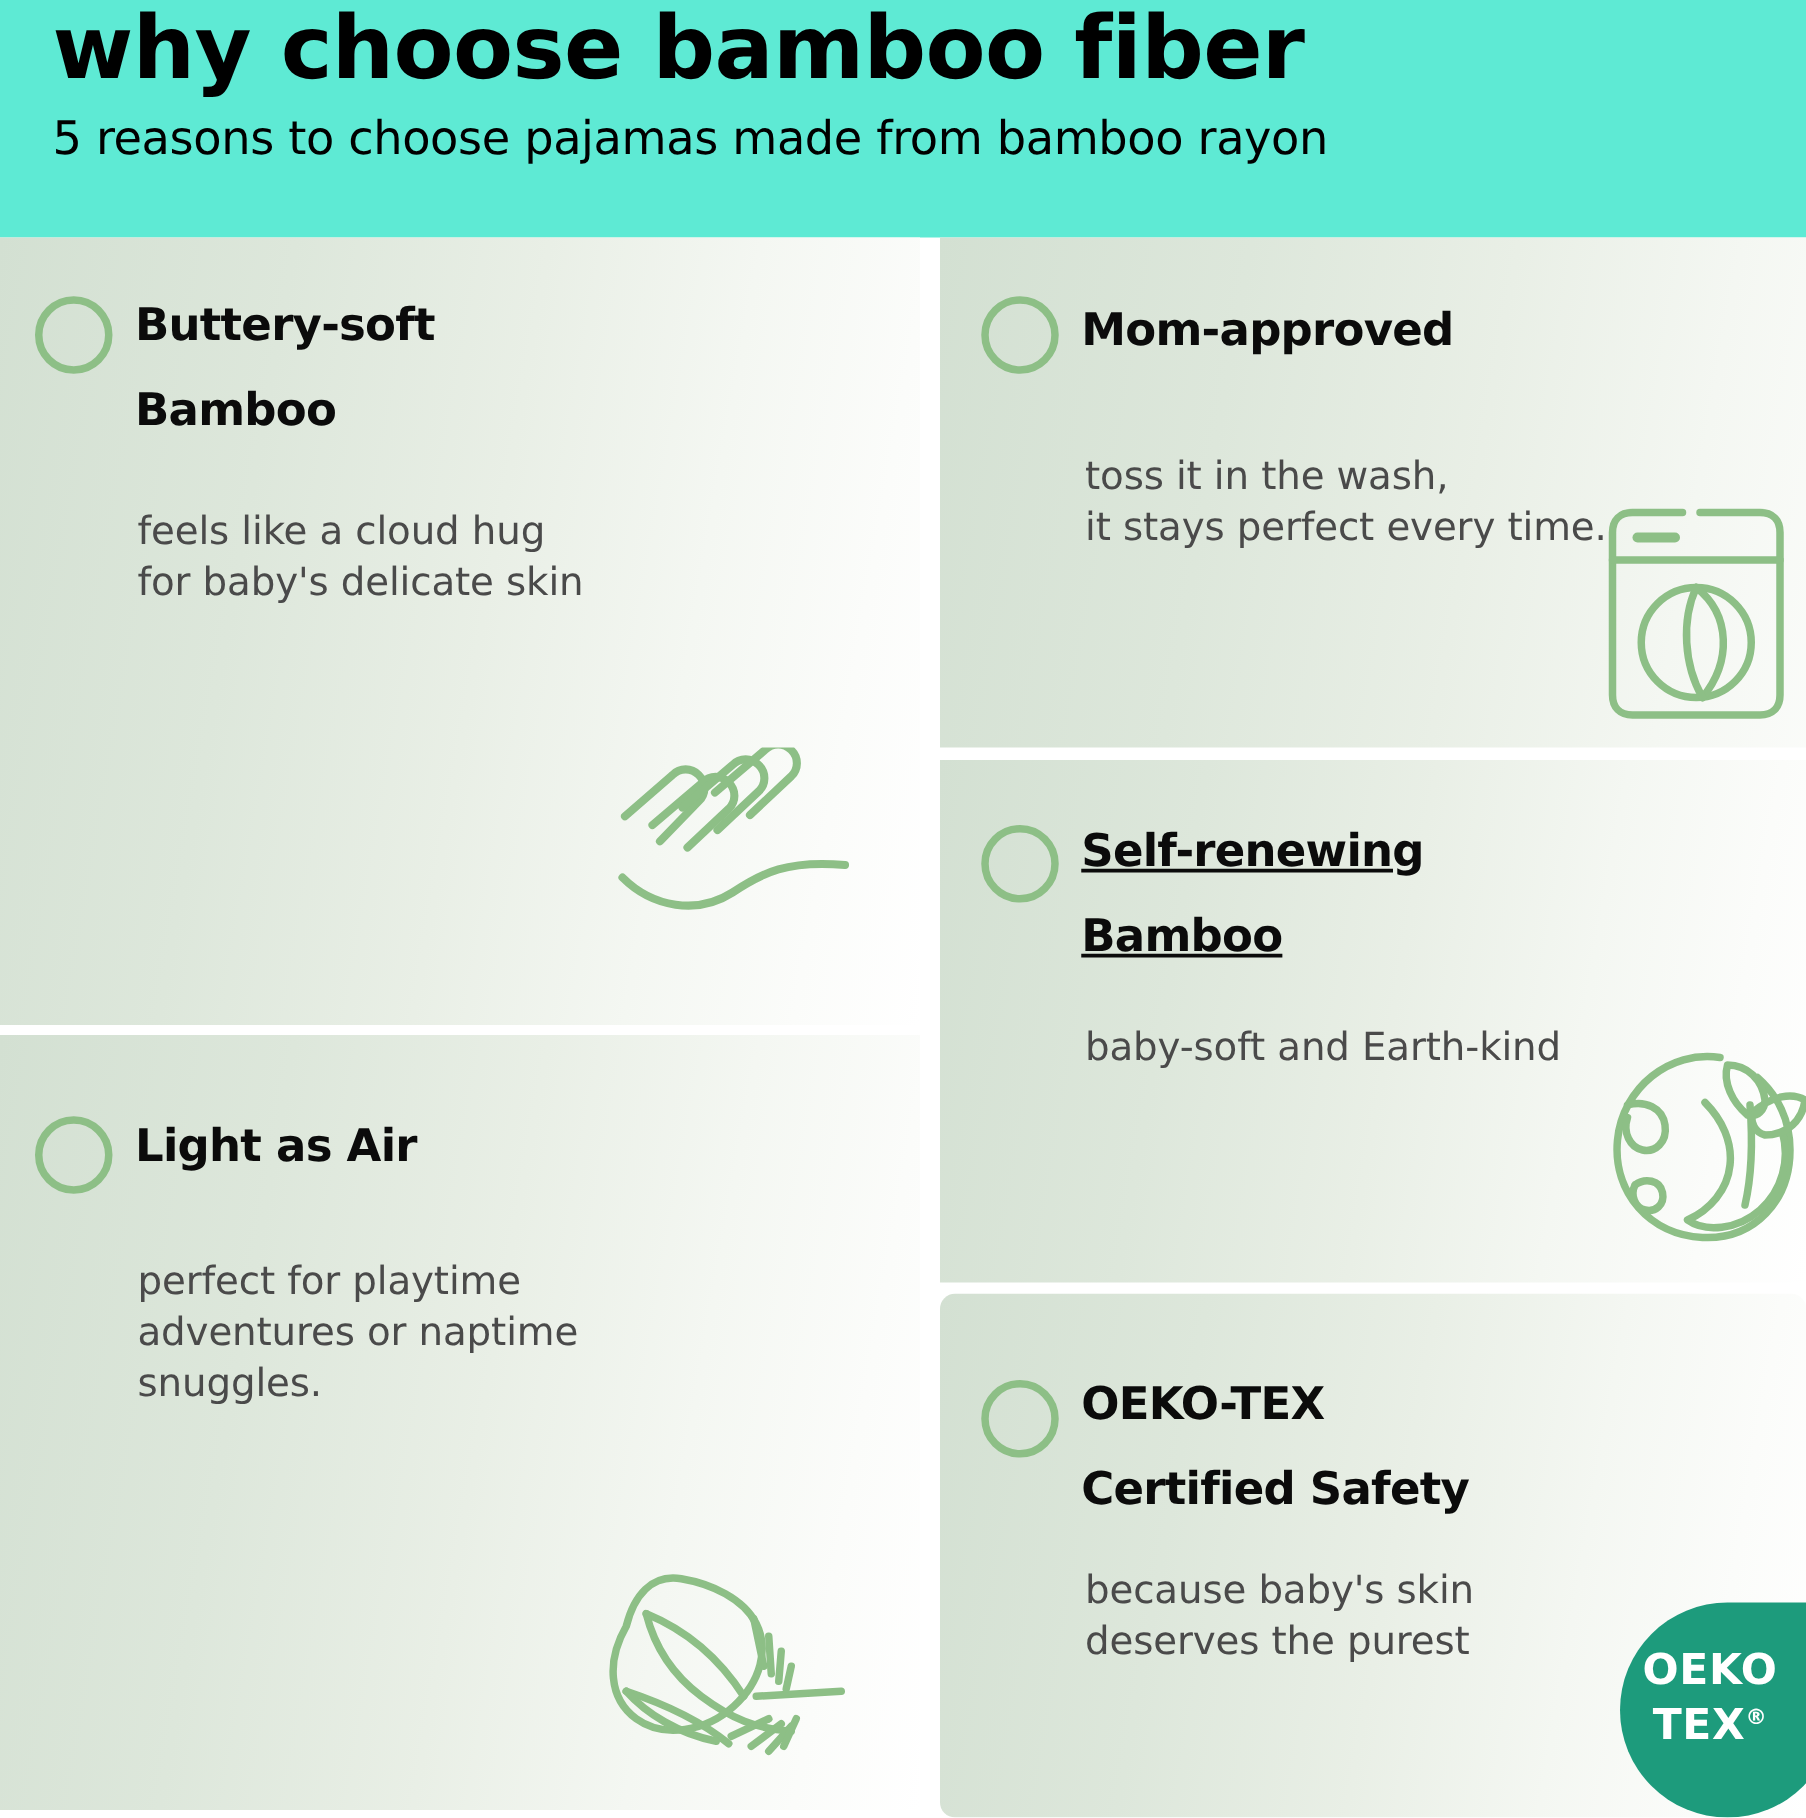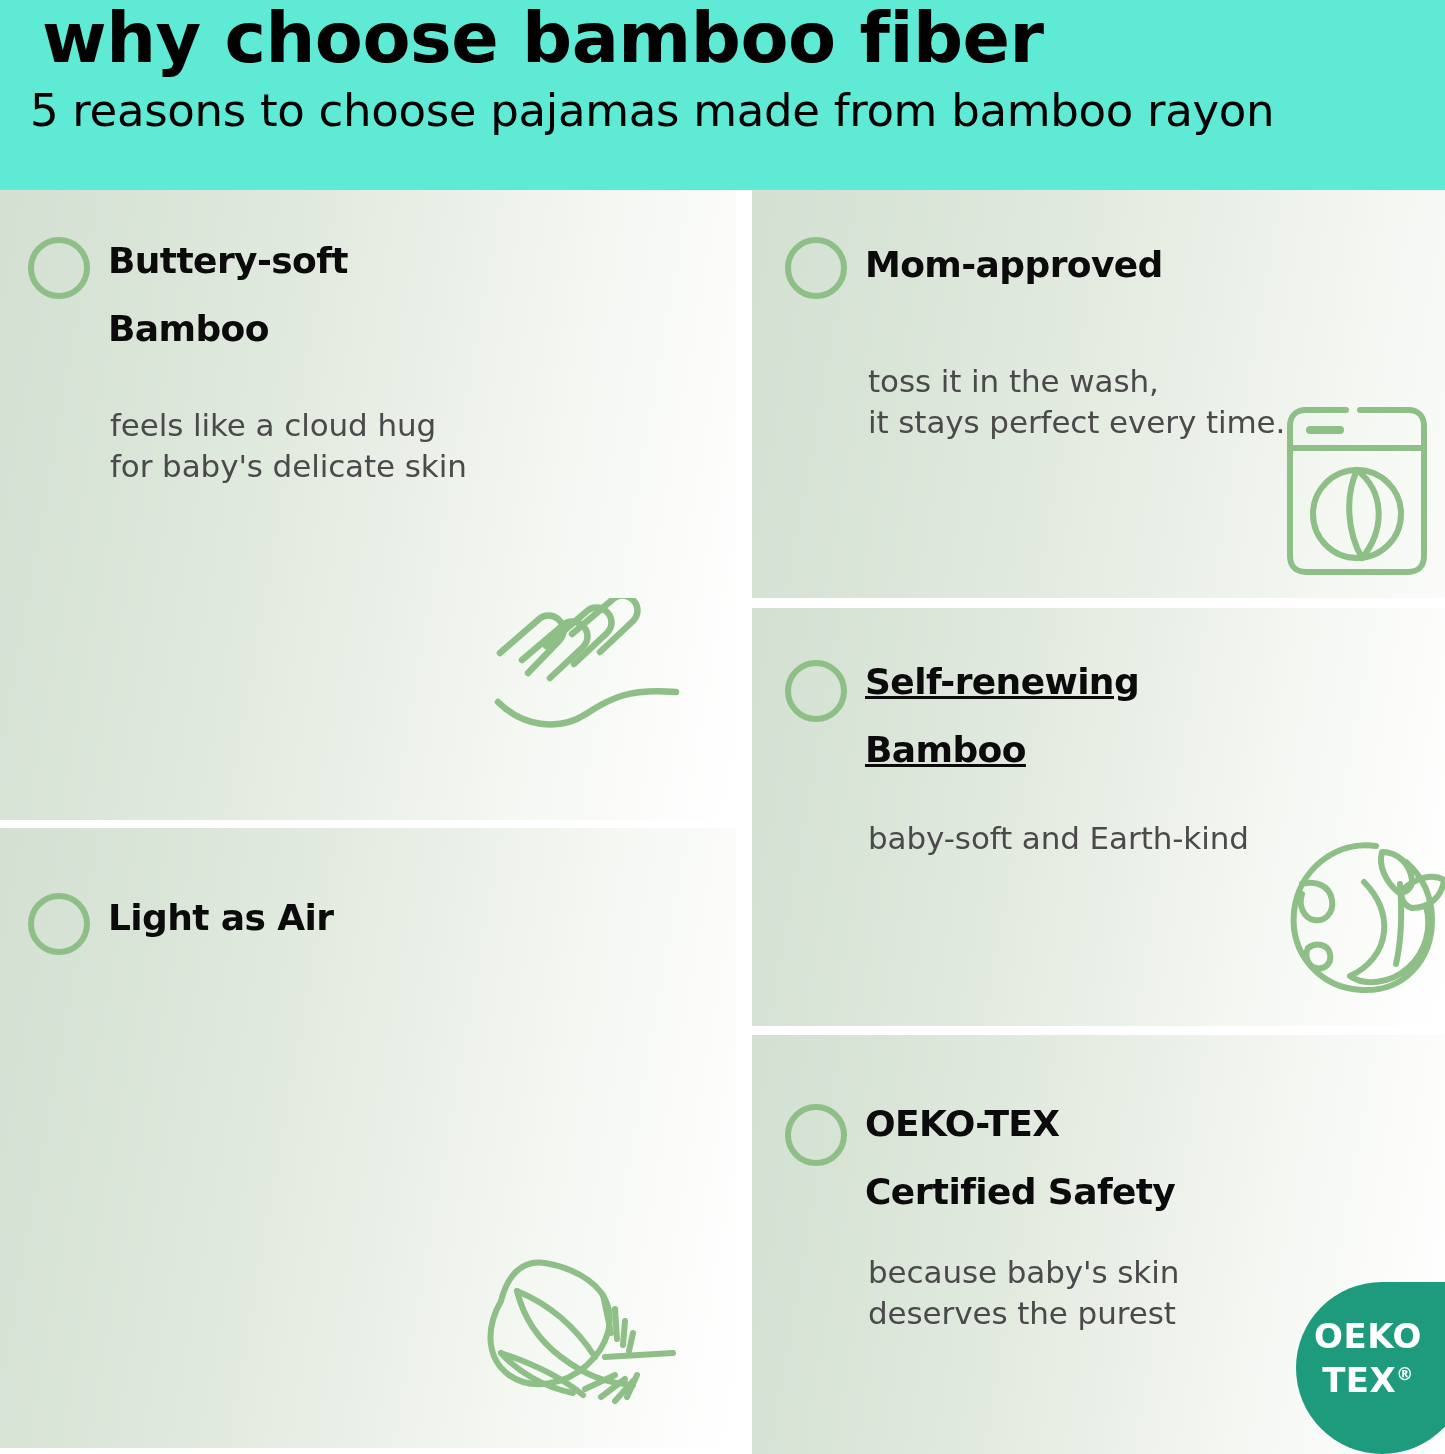--- a/index.html
+++ b/index.html
@@ -10,22 +10,22 @@
   }
 
   
   #header{position:absolute;left:0;top:0;width:1445px;height:190px;background:#5eead4;}
   #headline{
     position:absolute;left:42px;top:-2px;
     font-size:70px;line-height:80px;font-weight:700;color:#000;
     letter-spacing:-0.5px;white-space:nowrap;
   }
   #subhead{
-    position:absolute;left:30px;top:82px;
-    font-size:45px;line-height:58px;font-weight:400;color:#000;
+    position:absolute;left:42px;top:82px;
+    font-size:37px;line-height:58px;font-weight:400;color:#000;
     letter-spacing:-0.3px;white-space:nowrap;
   }
 
   
   .card{
     position:absolute;overflow:hidden;
     background:linear-gradient(100deg,#d3e0d2 0%,#dde7db 28%,#e9efe6 52%,#f4f7f2 72%,#fbfcfa 88%,#ffffff 100%);
   }
 
   
@@ -62,21 +62,21 @@
   #card-3 .c-title{left:108px;top:884px;}
   #card-3 .c-body{left:110px;top:1005px;}
   #icon-feather{position:absolute;left:465px;top:1235px;width:250px;height:215px;}
 
   #card-4{left:752px;top:608px;width:693px;height:418px;}
   #card-4 .ring{left:33px;top:660px;}
   #card-4 .c-title{left:113px;top:648px;}
   #card-4 .c-body{left:116px;top:818px;}
   #icon-earth{position:absolute;left:1268px;top:818px;width:178px;height:178px;}
 
-  #card-5{left:752px;top:1035px;width:693px;height:419px;}
+  #card-5{left:752px;top:1035px;width:693px;height:419px;border-radius:12px;}
   #card-5 .ring{left:33px;top:1104px;}
   #card-5 .c-title{left:113px;top:1090px;}
   #card-5 .c-body{left:116px;top:1252px;}
 
   
   #card-2 .c-title,#card-2 .c-body,#card-2 .ring,
   #card-4 .c-title,#card-4 .c-body,#card-4 .ring,
   #card-5 .c-title,#card-5 .c-body,#card-5 .ring{left:auto;}
   #card-2 .ring{left:33px;top:47px;}
   #card-2 .c-title{left:113px;top:41px;}
@@ -152,20 +152,23 @@
     <line x1="26" y1="26" x2="56" y2="26" stroke-width="8"></line>
     <circle cx="73" cy="110" r="44"></circle>
     <path d="M73 66 C101 88 101 126 78 154"></path>
     <path d="M73 66 C61 92 63 128 78 154"></path>
   </svg>
 </div>
 
 <div class="card" id="card-3">
   <span class="ring"></span>
   <div class="c-title">Light as Air</div>
+  <div class="c-body">perfect for playtime
+adventures or naptime
+snuggles.</div>
 
   <svg id="icon-feather" viewBox="0 0 250 215" fill="none" stroke="#8dbf86" stroke-width="6" stroke-linecap="round" stroke-linejoin="round">
 
     <path d="M36 66 C20 94 22 124 44 140 C66 156 100 150 122 130
              C144 110 150 84 140 64 C130 44 104 32 80 28
              C56 24 42 42 36 66 Z"></path>
 
     <path d="M52 56 C86 70 112 94 130 122"></path>
     <path d="M36 118 C66 128 96 142 118 160"></path>
     <path d="M52 56 C58 80 72 104 96 122 C120 140 140 148 168 150"></path>

